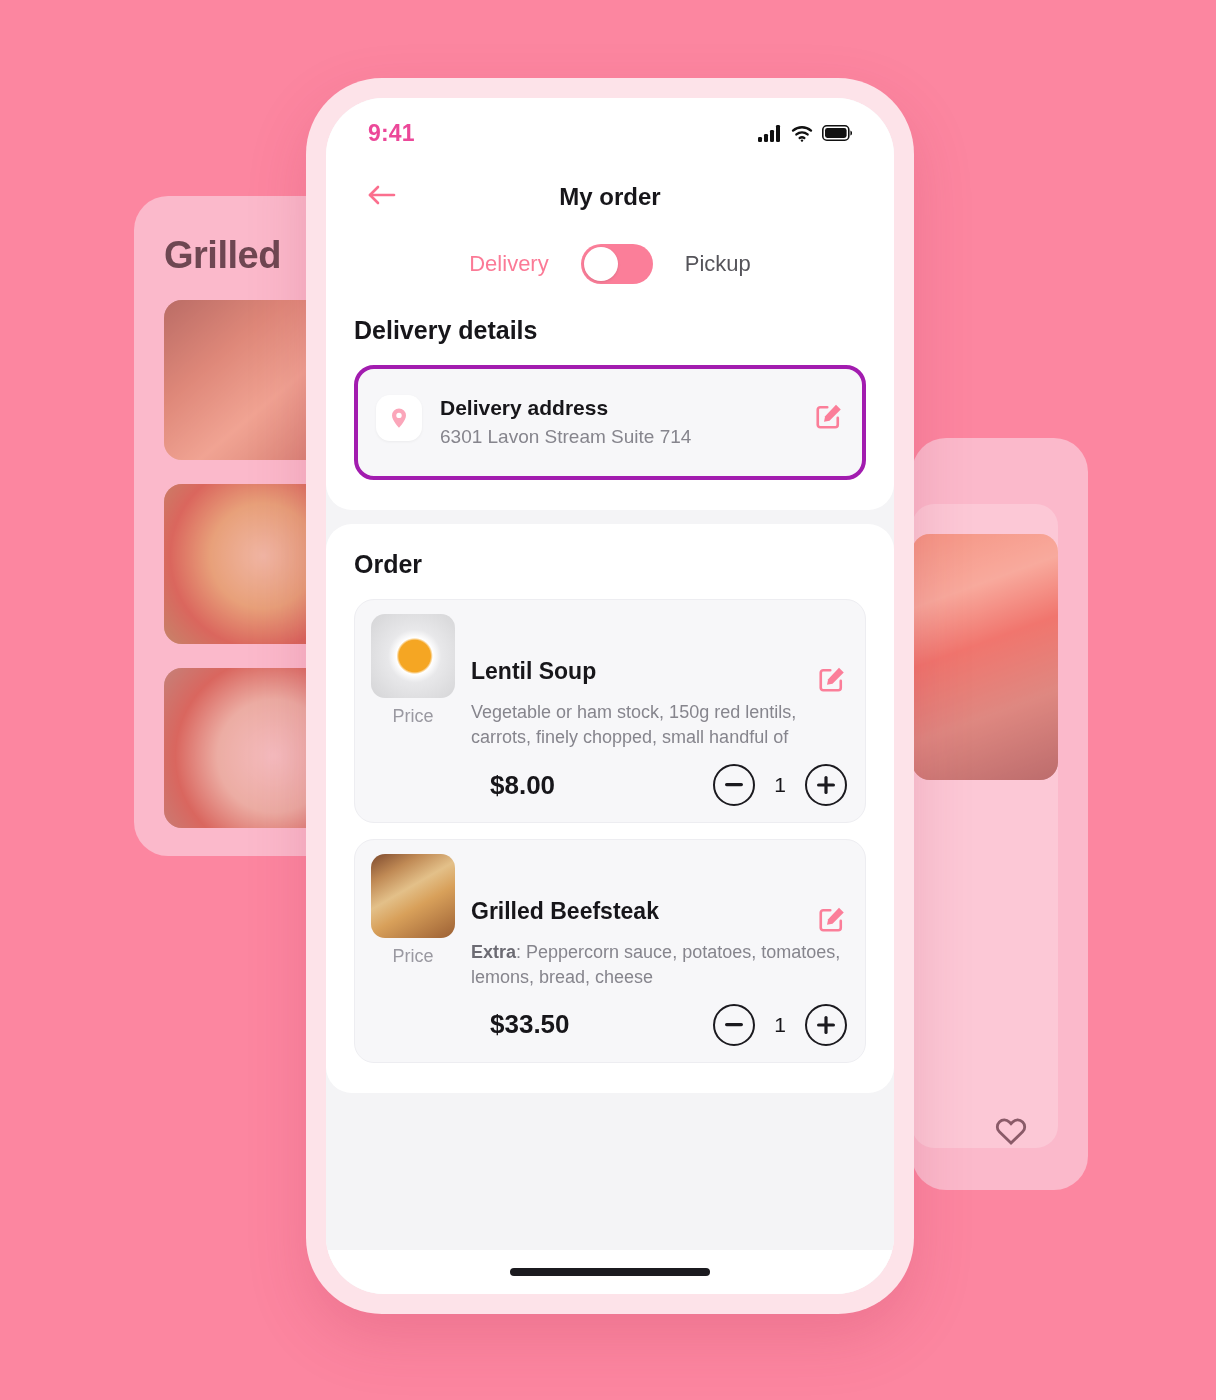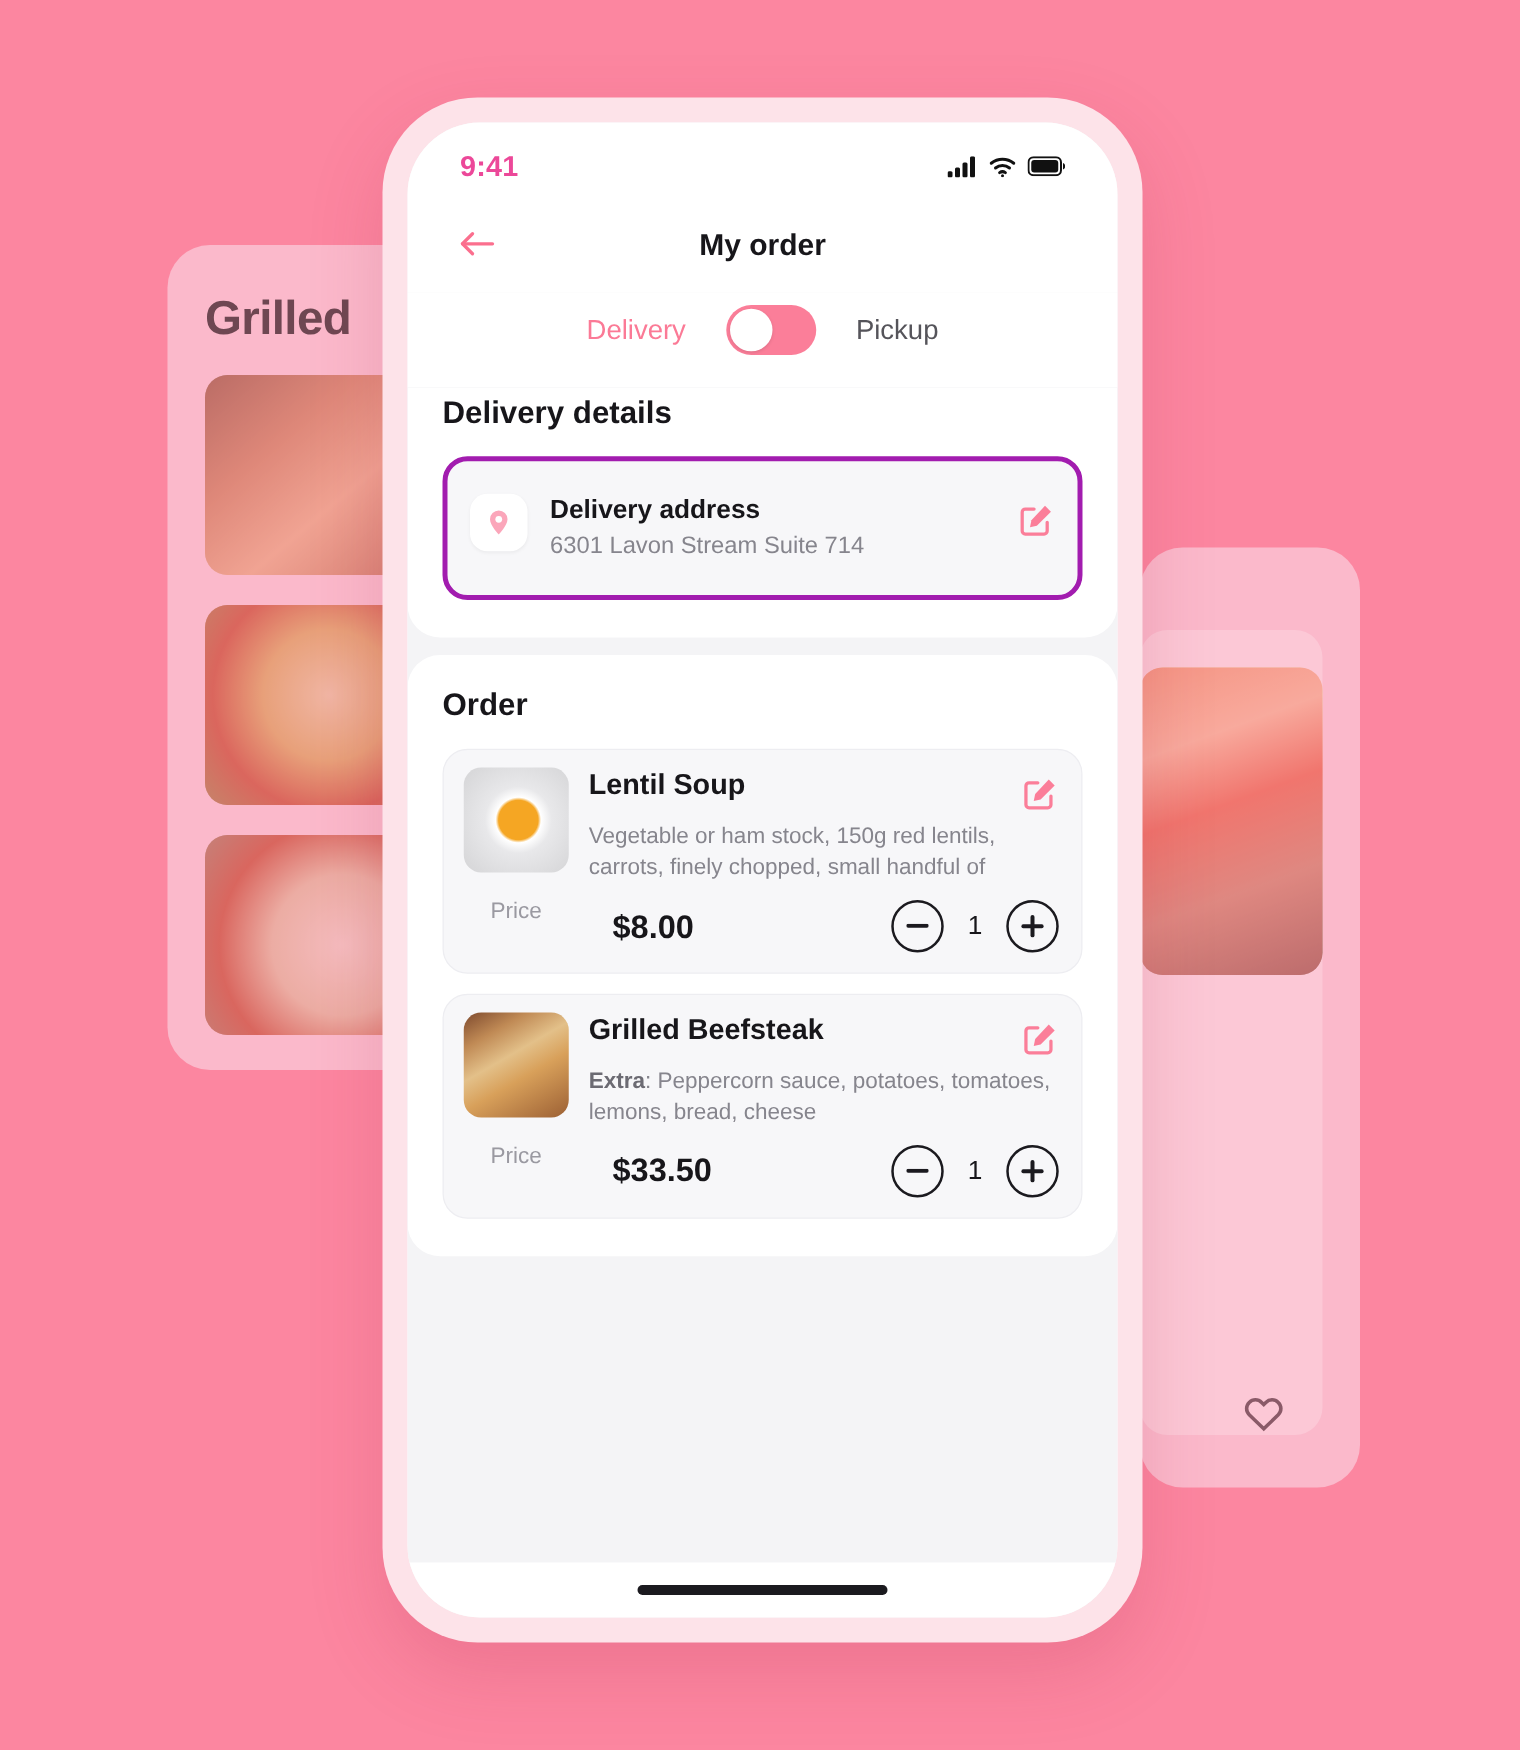--- a/index.html
+++ b/index.html
@@ -224,27 +224,28 @@
   .item-thumb {
     width: 84px; height: 84px;
     border-radius: 14px;
     background-size: cover;
     background-position: center;
   }
   .item-price-label {
     text-align: center;
     font-size: 18px;
     color: #9A99A1;
-    margin-top: 20px;
+    margin-top: 8px;
   }
   .item-right { flex: 1; min-width: 0; }
   .item-head {
     display: flex;
     align-items: flex-start;
     justify-content: space-between;
+    margin-top: 44px;
   }
   .item-name { font-size: 23px; font-weight: 700; color: #17161A; }
   .item-desc {
     font-size: 18px;
     line-height: 1.38;
     color: #86858D;
     margin-top: 6px;
     max-height: 50px;
     overflow: hidden;
   }

